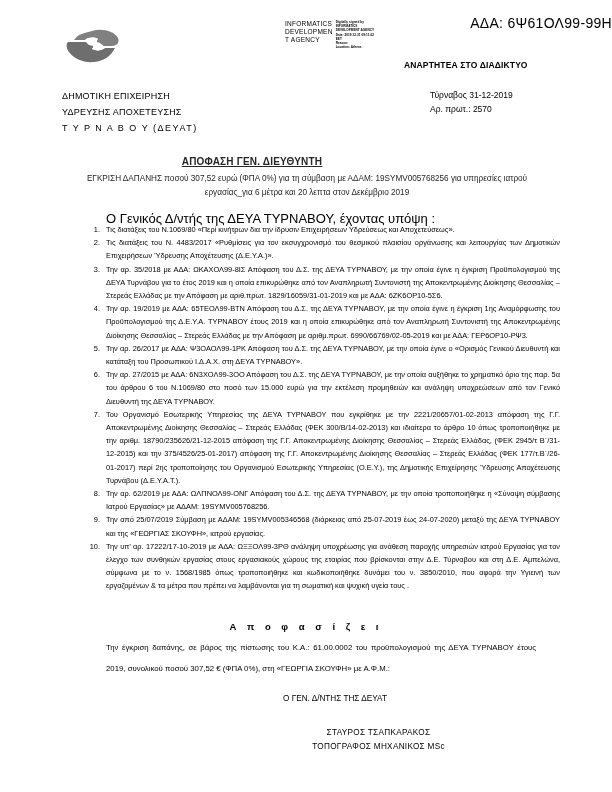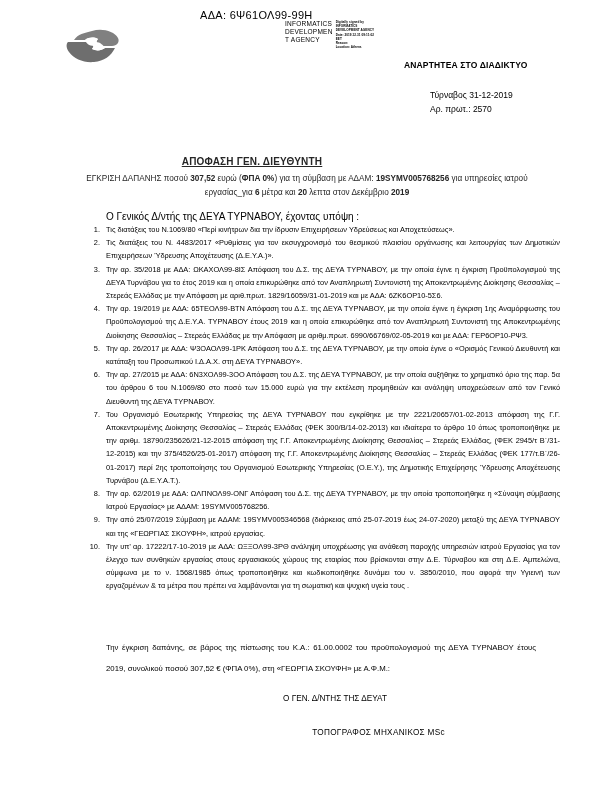--- a/index.html
+++ b/index.html
@@ -19,27 +19,27 @@
   }
   .page {
     position: absolute;
     inset: 0;
     padding: 0;
   }
 
   
   .ada-code {
     position: absolute;
-    top: 9px;
-    left: 0;
-    width: 612px;
-    text-align: left;
+    top: 15px;
+    left: 0;
+    width: 612px;
+    text-align: right;
     padding-left: 200px;
     box-sizing: border-box;
-    font-size: 11px;
+    font-size: 14px;
     letter-spacing: 0.3px;
     white-space: nowrap;
   }
 
   .stamp-block {
     position: absolute;
     top: 20px;
     left: 285px;
     display: flex;
     align-items: flex-start;
@@ -116,28 +116,28 @@
   .title-sub {
     position: absolute;
     top: 172px;
     left: 72px;
     width: 470px;
     text-align: center;
     font-size: 8.2px;
     line-height: 13.5px;
     color: #262626;
   }
-  .title-sub b { font-weight: bold; }
+  .title-sub b { font-weight: normal; }
 
   
   .intro {
     position: absolute;
     top: 211px;
     left: 106px;
-    font-size: 10px;
+    font-size: 13px;
     white-space: nowrap;
   }
 
   ol.clauses {
     position: absolute;
     top: 223px;
     left: 0;
     width: 612px;
     margin: 0;
     padding: 0 52px 0 106px;
@@ -237,20 +237,25 @@
 
   <div class="anartitea">ΑΝΑΡΤΗΤΕΑ ΣΤΟ ΔΙΑΔΙΚΤΥΟ</div>
 
   <svg class="logo" viewBox="0 0 62 42" aria-hidden="true">
     <path d="M30 3 C40 0 52 3 56 10 C58 14 55 18 50 18 L40 18 C35 18 33 14 36 11 C32 9 27 9 23 12 L12 12 C16 6 22 5 30 3 Z" fill="#808080"></path>
     <path d="M6 14 L26 14 C31 14 33 18 30 21 C34 23 39 23 43 20 L53 20 C49 28 42 33 32 34 C22 35 12 31 7 24 C4 20 4 16 6 14 Z" fill="#6e6e6e"></path>
     <path d="M23 12 C27 9 32 9 36 11 C33 14 35 18 40 18 L32 18 C27 18 24 15 23 12 Z" fill="#ffffff"></path>
     <path d="M30 21 C33 18 31 14 26 14 L34 14 C38 14 41 17 43 20 C39 23 34 23 30 21 Z" fill="#ffffff"></path>
   </svg>
 
+  <div class="org-name">
+    <div>ΔΗΜΟΤΙΚΗ ΕΠΙΧΕΙΡΗΣΗ</div>
+    <div>ΥΔΡΕΥΣΗΣ ΑΠΟΧΕΤΕΥΣΗΣ</div>
+    <div class="l3">Τ Υ Ρ Ν Α Β Ο Υ   (ΔΕΥΑΤ)</div>
+  </div>
 
   <div class="doc-meta">
     <div>Τύρναβος 31-12-2019</div>
     <div>Αρ. πρωτ.: 2570</div>
   </div>
 
   <div class="title-main">ΑΠΟΦΑΣΗ ΓΕΝ. ΔΙΕΥΘΥΝΤΗ</div>
   <div class="title-sub"><span>ΕΓΚΡΙΣΗ ΔΑΠΑΝΗΣ ποσού </span><b>307,52</b><span> ευρώ (</span><b>ΦΠΑ 0%</b><span>) για τη σύμβαση με ΑΔΑΜ: </span><b>19SYMV005768256</b><span> για υπηρεσίες ιατρού εργασίας_για </span><b>6</b><span> μέτρα και </span><b>20</b><span> λεπτα στον Δεκέμβριο </span><b>2019</b></div>
 
   <div class="intro">Ο Γενικός Δ/ντής της ΔΕΥΑ ΤΥΡΝΑΒΟΥ, έχοντας υπόψη :</div>
@@ -291,22 +296,24 @@
       <li>
         <span class="num">9.</span>
         <span class="txt">Την από 25/07/2019 Σύμβαση με ΑΔΑΜ: 19SYMV005346568  (διάρκειας από 25-07-2019 έως 24-07-2020) μεταξύ της ΔΕΥΑ ΤΥΡΝΑΒΟΥ και της «ΓΕΩΡΓΙΑΣ ΣΚΟΥΦΗ», ιατρού εργασίας.</span>
       </li>
       <li>
         <span class="num">10.</span>
         <span class="txt">Την υπ’ αρ. 17222/17-10-2019 με ΑΔΑ: ΩΞΞΟΛ99-3ΡΘ ανάληψη υποχρέωσης για ανάθεση παροχής υπηρεσιών ιατρού Εργασίας για τον έλεγχο των συνθηκών εργασίας στους εργασιακούς χώρους της εταιρίας που βρίσκονται στην Δ.Ε. Τύρναβου και στη Δ.Ε. Αμπελώνα, σύμφωνα με το ν. 1568/1985 όπως τροποποιήθηκε και κωδικοποιήθηκε δυνάμει του ν. 3850/2010, που αφορά την Υγιεινή των εργαζομένων &amp; τα μέτρα που πρέπει να λαμβάνονται για τη σωματική και ψυχική υγεία τους .</span>
       </li>
     </ol>
 
+  <div class="apofasizei">Α π ο φ α σ ί ζ ε ι</div>
   <div class="decision">
     <span>Την έγκριση δαπάνης, σε βάρος της πίστωσης του Κ.Α.: 61.00.0002 του προϋπολογισμού της ΔΕΥΑ ΤΥΡΝΑΒΟΥ έτους 2019, συνολικού ποσού 307,52 € (ΦΠΑ 0%), στη «ΓΕΩΡΓΙΑ ΣΚΟΥΦΗ» με Α.Φ.Μ.:</span>
   </div>
 
   <div class="sig-title">Ο ΓΕΝ. Δ/ΝΤΗΣ ΤΗΣ ΔΕΥΑΤ</div>
   <div class="sig-name">
+    <div>ΣΤΑΥΡΟΣ ΤΣΑΠΚΑΡΑΚΟΣ</div>
     <div>ΤΟΠΟΓΡΑΦΟΣ ΜΗΧΑΝΙΚΟΣ MSc</div>
   </div>
 
 </div>
 
 </body></html>

